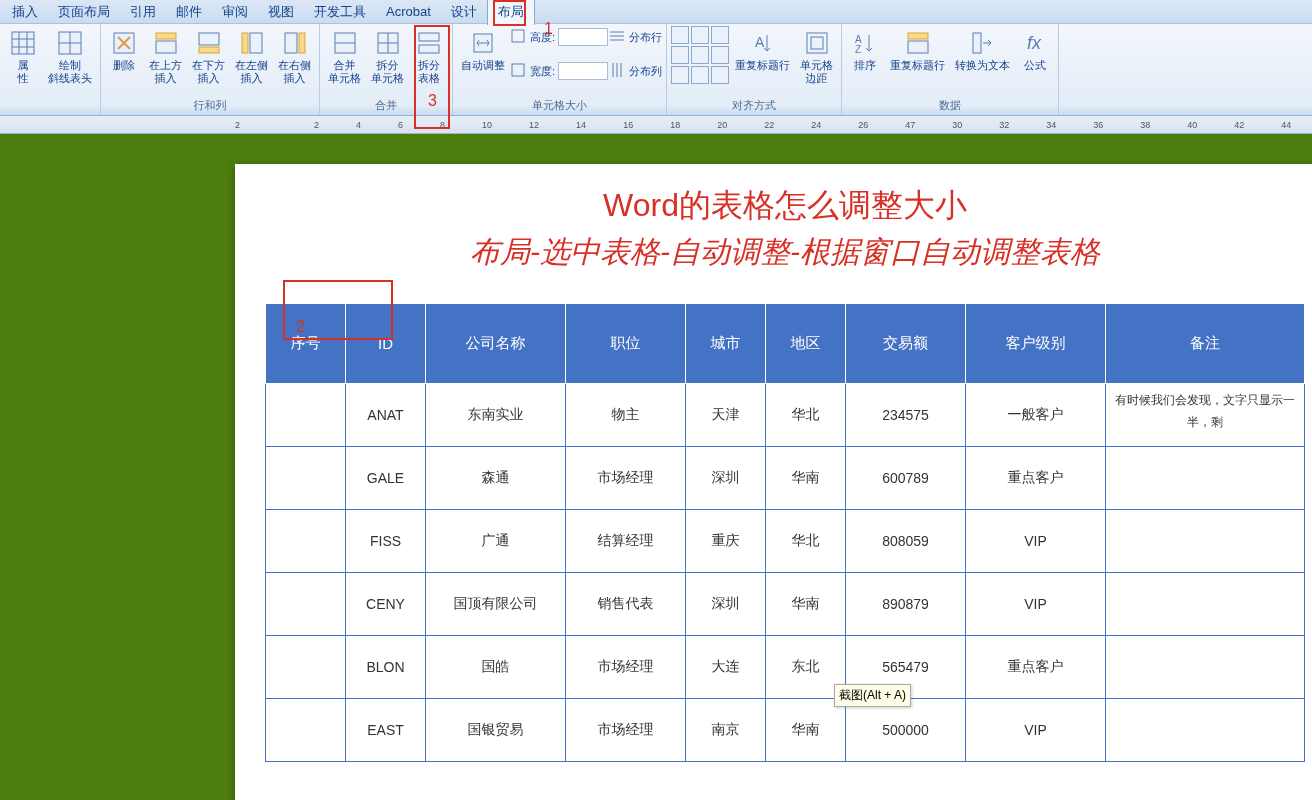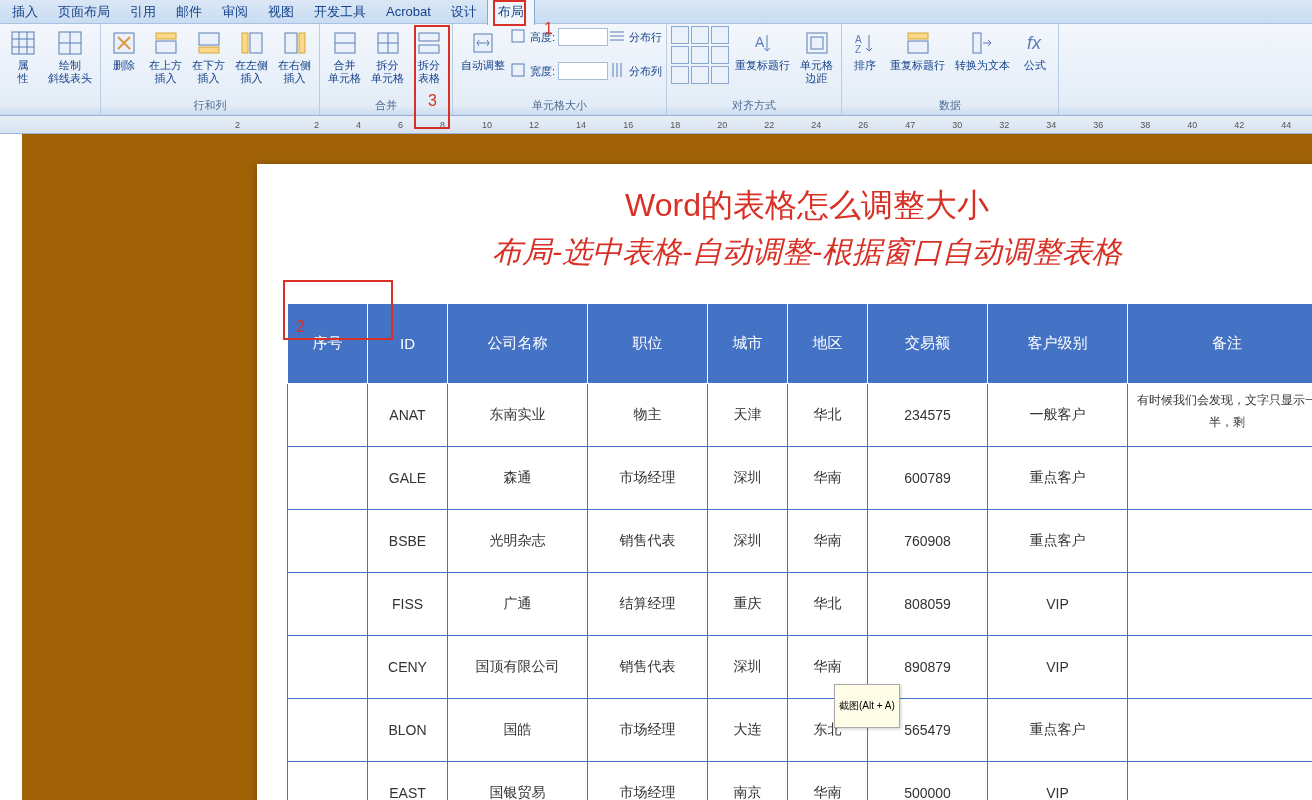--- a/index.html
+++ b/index.html
@@ -23,35 +23,35 @@
 .hrow .ico-sm { width: 16px; height: 16px; }
 .spinner { width: 50px; height: 18px; border: 1px solid #a7bcd7; background: #fff; display: inline-block; }
 .mini-grid { display: grid; grid-template-columns: repeat(3, 18px); grid-template-rows: repeat(3, 18px); gap: 2px; }
 .mini-grid .cell { border: 1px solid #8aa9d0; background: #eaf1fa; cursor: pointer; }
 
 
 .ruler { height: 18px; background: linear-gradient(#e8eef7, #d7e3f1); border-bottom: 1px solid #9db5d4; position: relative; overflow: hidden; font-size: 9px; color: #555; padding-left: 235px; }
 .ruler-inner { position: relative; height: 100%; display: flex; align-items: center; gap: 37px; }
 
 
-.doc-area { background: #a16207; height: calc(800px - 24px - 92px - 18px); padding: 30px 0 0 235px; overflow: hidden; margin-left: 22px; }
+.doc-area { background: #4d7c0f; height: calc(800px - 24px - 92px - 18px); padding: 30px 0 0 235px; overflow: hidden; }
 .page { background: #fff; width: 1100px; min-height: 700px; box-shadow: 0 2px 8px rgba(0,0,0,0.3); padding: 20px 30px; position: relative; }
 .title1 { color: #d93025; font-size: 32px; text-align: center; font-weight: 400; margin-bottom: 4px; }
 .title2 { color: #d93025; font-size: 30px; text-align: center; font-weight: 400; margin-bottom: 30px; font-style: italic; }
 
 
 .dtable { border-collapse: collapse; width: 100%; table-layout: fixed; }
 .dtable th { background: #4472c4; color: #fff; font-weight: 400; padding: 30px 6px; border: 1px solid #fff; font-size: 15px; text-align: center; }
 .dtable td { border: 1px solid #4472c4; padding: 22px 6px; text-align: center; font-size: 14px; color: #333; }
 .dtable td.note { text-align: center; font-size: 12px; padding: 6px; vertical-align: top; line-height: 1.8; }
 
 
 .anno { position: absolute; border: 2px solid #d93025; pointer-events: none; }
 .anno-label { position: absolute; color: #d93025; font-size: 16px; font-weight: 400; }
-.tooltip { position: absolute; background: #fffde8; border: 1px solid #aaa; padding: 14px 4px; font-size: 10px; box-shadow: 1px 1px 3px rgba(0,0,0,0.2); }
+.tooltip { position: absolute; background: #fffde8; border: 1px solid #aaa; padding: 2px 4px; font-size: 12px; box-shadow: 1px 1px 3px rgba(0,0,0,0.2); }
 
 
 svg { display: block; }
 </style>
 </head>
 <body>
 
 <div class="tabs">
   <span class="tab">插入</span>
   <span class="tab">页面布局</span>
@@ -402,31 +402,20 @@
             <td>森通</td>
             <td>市场经理</td>
             <td>深圳</td>
             <td>华南</td>
             <td>600789</td>
             <td>重点客户</td>
             <td class="note"></td>
           </tr>
           <tr>
             <td></td>
-            <td>BSBE</td>
-            <td>光明杂志</td>
-            <td>销售代表</td>
-            <td>深圳</td>
-            <td>华南</td>
-            <td>760908</td>
-            <td>重点客户</td>
-            <td class="note"></td>
-          </tr>
-          <tr>
-            <td></td>
             <td>FISS</td>
             <td>广通</td>
             <td>结算经理</td>
             <td>重庆</td>
             <td>华北</td>
             <td>808059</td>
             <td>VIP</td>
             <td class="note"></td>
           </tr>
           <tr>

